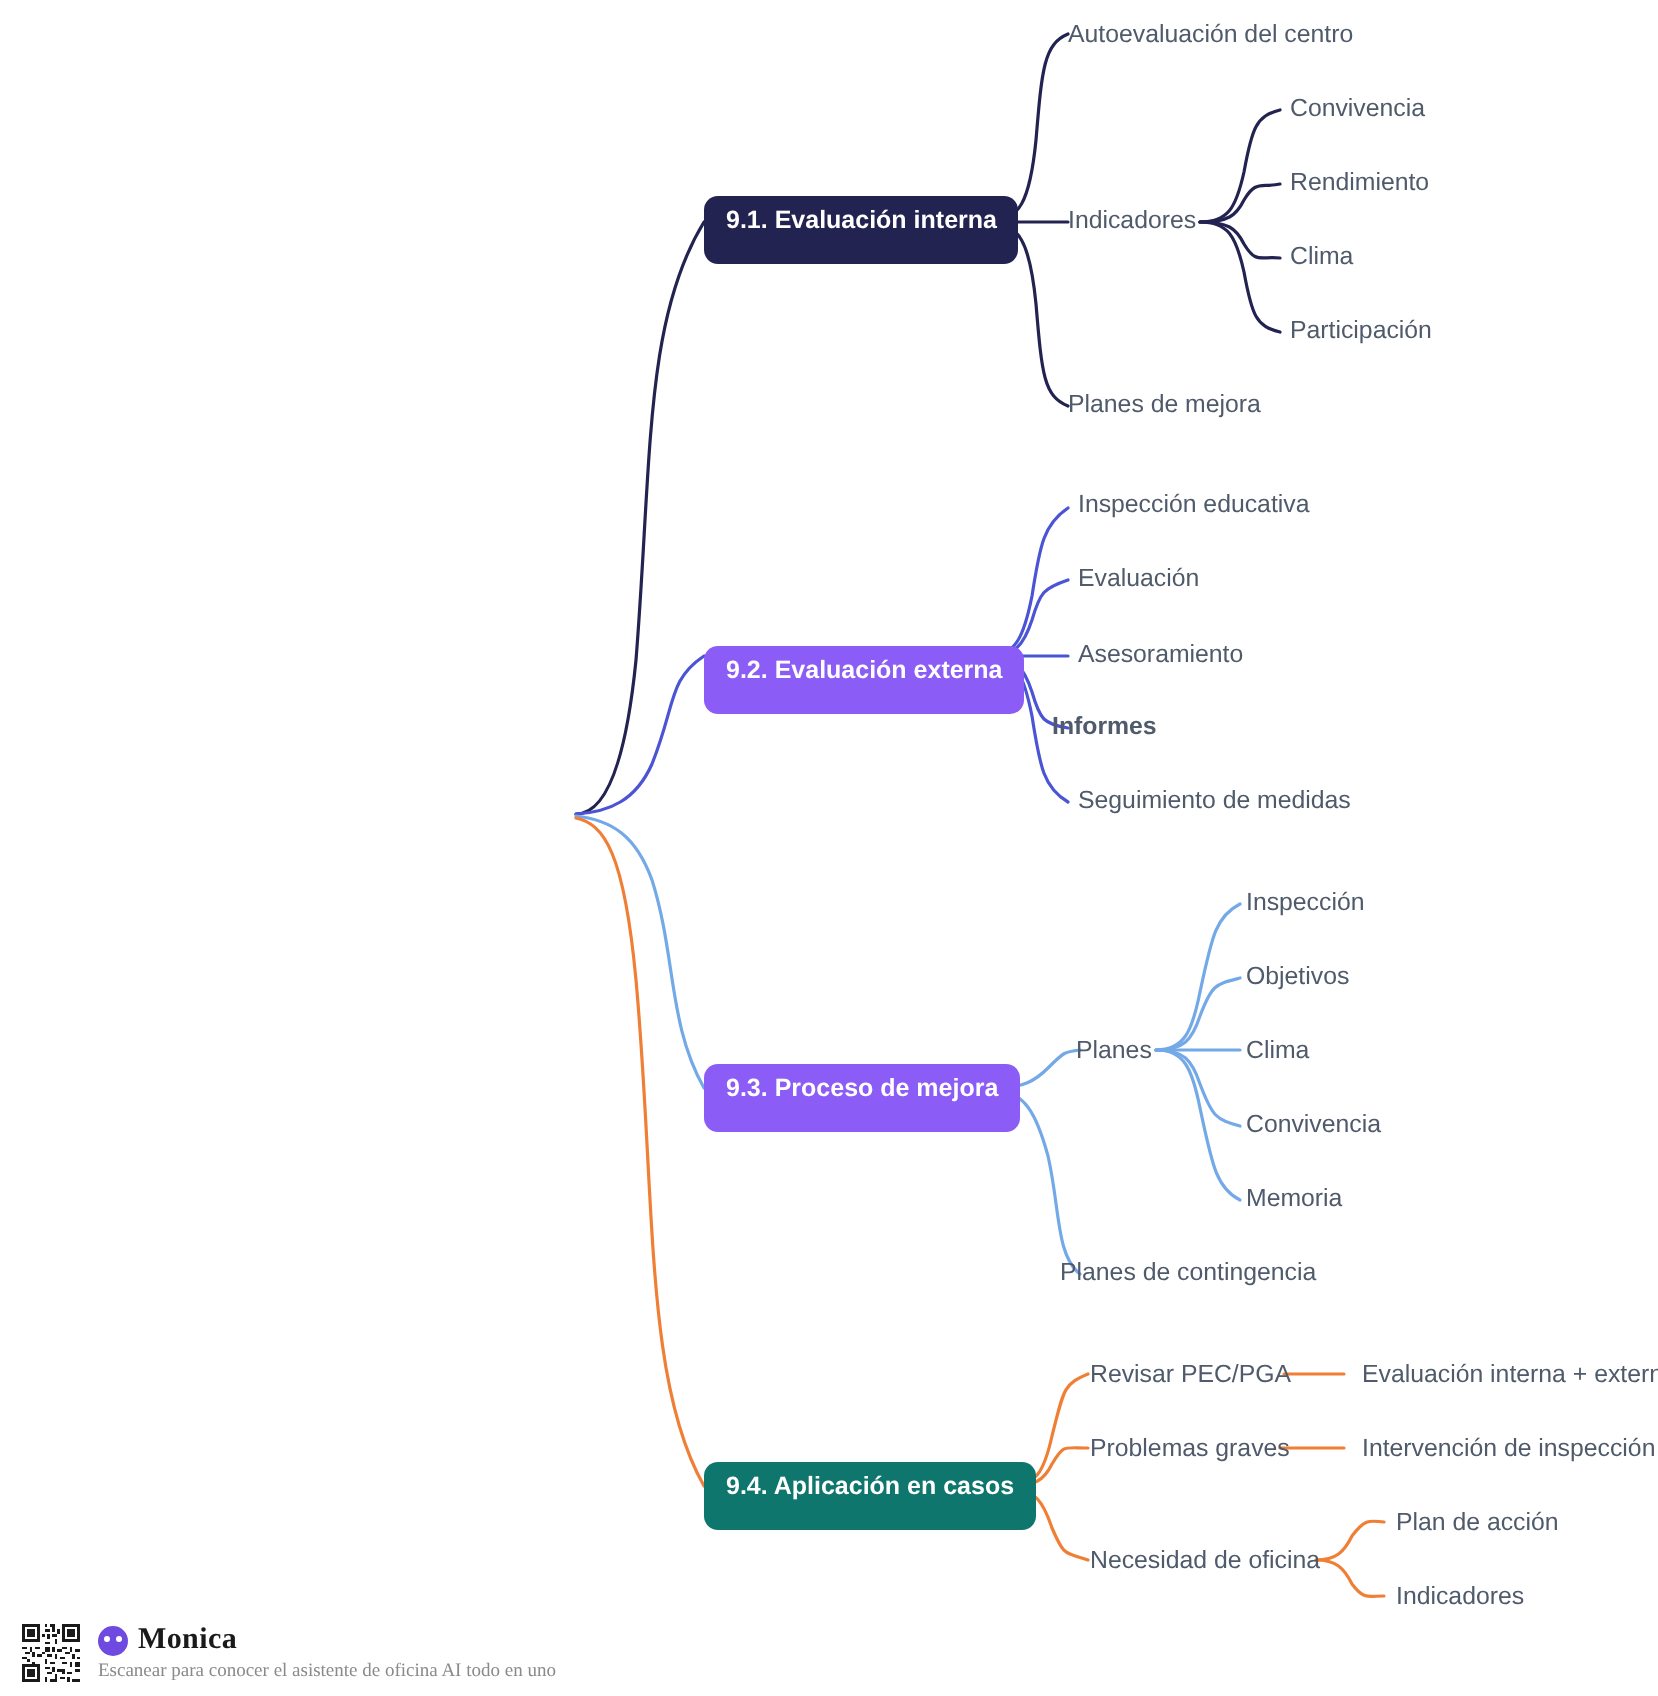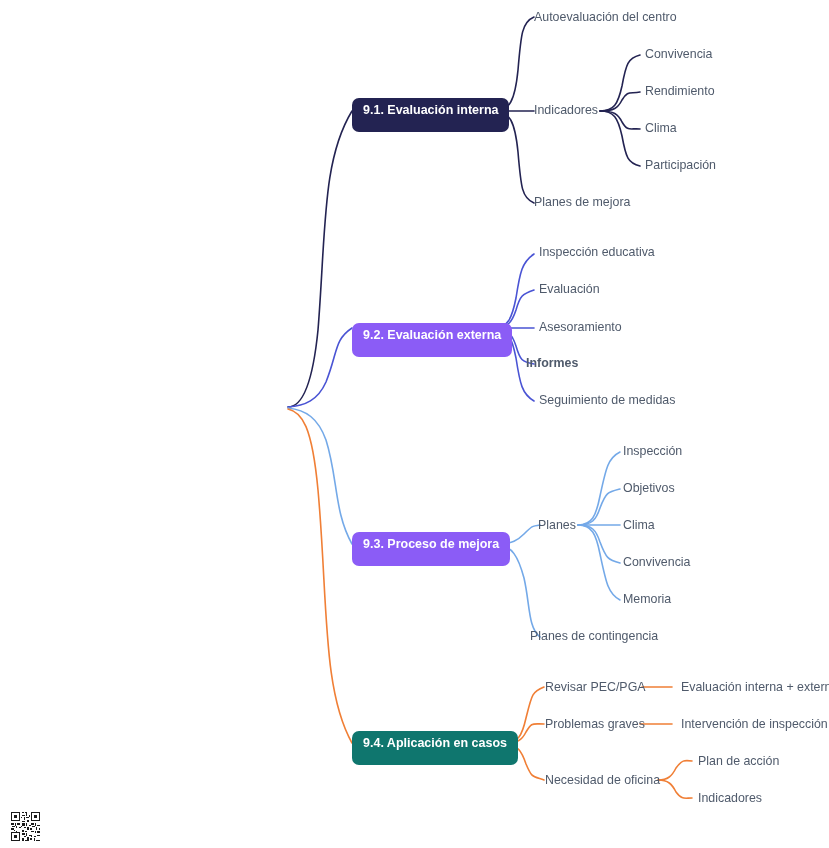--- a/index.html
+++ b/index.html
@@ -311,15 +311,22 @@
         <rect x="16" y="22" width="2" height="1"></rect>
           <rect x="19" y="22" width="1" height="2"></rect>
         <rect x="21" y="23" width="3" height="1"></rect>
           <rect x="22" y="16" width="2" height="2"></rect>
         <rect x="9" y="5" width="1" height="1"></rect>
           <rect x="15" y="3" width="1" height="2"></rect>
         <rect x="5" y="16" width="1" height="1"></rect>
           <rect x="9" y="12" width="1" height="1"></rect>
       </g>
     </svg>
+    <div id="brand">
+      <div id="brand-row">
+        <div id="brand-logo"></div>
+        <div id="brand-name">Monica</div>
+      </div>
+      <div id="brand-tag">Escanear para conocer el asistente de oficina AI todo en uno</div>
+    </div>
   </div>
 
 </div>
 
 </body></html>

